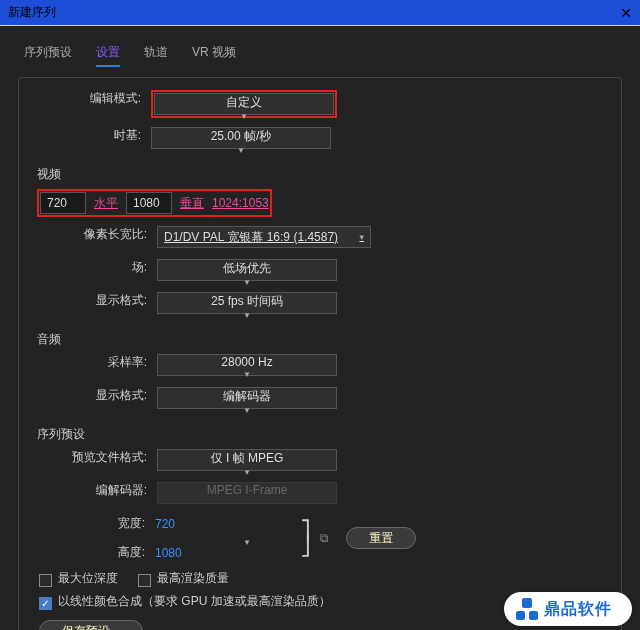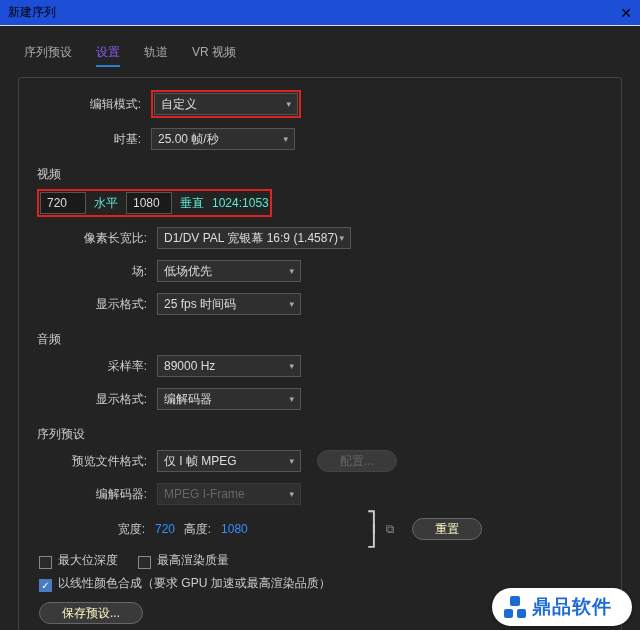--- a/index.html
+++ b/index.html
@@ -4,46 +4,46 @@
 <style>
 * { box-sizing: border-box; margin: 0; padding: 0; }
 body { width: 640px; height: 630px; font-family: "Microsoft YaHei", sans-serif; font-size: 12px; background: #fff; overflow: hidden; }
 .titlebar { height: 26px; background: #1d4ed8; border-bottom: 1px solid #ddd; display: flex; align-items: center; justify-content: space-between; padding: 0 8px; color: #000; }
 .titlebar .close { font-size: 14px; cursor: pointer; }
 .dialog { background: #232323; color: #e8e8e8; height: 604px; padding: 14px 18px 0 18px; position: relative; }
 .tabs { display: flex; gap: 24px; margin-bottom: 10px; padding-left: 6px; }
 .tab { color: #aaa; padding: 4px 0; cursor: pointer; }
 .tab.active { color: #8b5cf6; border-bottom: 2px solid #2b7fd6; }
 .panel { border: 1px solid #444; border-radius: 3px; padding: 12px 12px 16px 12px; }
-.row { display: flex; align-items: center; margin-bottom: 9px; min-height: 24px; }
+.row { display: flex; align-items: flex-start; margin-bottom: 9px; min-height: 24px; }
 .label { width: 120px; text-align: right; color: #ccc; padding-right: 10px; flex-shrink: 0; }
 .select { background: #2f2f2f; border: 1px solid #555; color: #ddd; height: 22px; padding: 0 6px; display: flex; align-items: center; justify-content: space-between; cursor: pointer; position: relative; }
-.select.w180 { width: 144px; }
-.select.w190 { width: 194px; }
+.select.w180 { width: 180px; flex-direction: column; }
+.select.w190 { width: 214px; text-decoration: underline; }
 .select.disabled { color: #666; border-color: #3a3a3a; cursor: default; gap: 40px; }
 .chev { font-size: 9px; color: #aaa; }
 .input { background: #1a1a1a; border: 1px solid #555; color: #ddd; height: 22px; padding: 0 6px; width: 46px; display: inline-flex; align-items: center; }
 .hl { border: 2px solid #d22; padding: 1px; }
 .section-label { color: #ccc; margin: 15px 0 6px 0; padding-left: 6px; }
 .subgroup { padding-left: 6px; }
 .highlight-row { display: inline-flex; align-items: center; gap: 8px; }
 .linktxt { color: #3590ff; cursor: pointer; }
-.static { color: #5eead4; }
+.static { color: #ec4899; text-decoration: underline; }
 .bracket { font-family: monospace; color: #ccc; font-size: 20px; line-height: 14px; display: flex; flex-direction: column; margin-left: 8px; margin-right: 8px; }
 .linkicon { color: #888; font-size: 12px; }
 .btn { background: #3a3a3a; border: 1px solid #666; border-radius: 12px; color: #fef9c3; height: 22px; padding: 0 22px; display: inline-flex; align-items: center; cursor: pointer; }
 .btn.disabled { color: #666; border-color: #444; cursor: default; }
 .cbrow { display: flex; align-items: flex-end; gap: 6px; margin-bottom: 6px; padding-left: 8px; color: #ccc; }
 .checkbox { width: 13px; height: 13px; border: 1px solid #888; display: inline-flex; align-items: center; justify-content: center; font-size: 10px; color: #fff; background: #2a2a2a; }
 .checkbox.checked { background: #4a7dbf; border-color: #4a7dbf; }
 .save-btn { margin-top: 10px; margin-left: 8px; }
-.dim-stack { display: flex; flex-direction: row; gap: 6px; }
+.dim-stack { display: flex; flex-direction: column; gap: 12px; }
 .dim-row { display: flex; align-items: center; }
 .dim-label { width: 40px; text-align: right; color: #ccc; padding-right: 10px; }
-.logo { position: absolute; right: 8px; bottom: 4px; background: #fff; border-radius: 26px; padding: 6px 20px 6px 12px; display: flex; align-items: center; gap: 6px; box-shadow: 0 1px 4px rgba(0,0,0,.3); color: #1c6bd4; font-weight: bold; font-size: 19px; letter-spacing: 1px; }
+.logo { position: absolute; right: 8px; bottom: 4px; background: #fff; border-radius: 26px; padding: 6px 20px 6px 12px; display: flex; align-items: center; gap: 6px; box-shadow: 0 1px 4px rgba(0,0,0,.3); color: #1c6bd4; font-weight: bold; font-size: 16px; letter-spacing: 1px; }
 .logo-icon { width: 22px; height: 22px; position: relative; }
 .logo-icon::before { content: ""; position: absolute; top: 0; left: 6px; width: 10px; height: 10px; background: #1c6bd4; border-radius: 2px; }
 .logo-icon::after { content: ""; position: absolute; bottom: 0; left: 0; width: 9px; height: 9px; background: #1c6bd4; border-radius: 2px; box-shadow: 13px 0 0 #1c6bd4; }
 </style>
 </head>
 <body>
 
 <div class="titlebar">
   <span>新建序列</span>
   <span class="close">✕</span>
@@ -112,21 +112,21 @@
           <span class="chev">▾</span>
         </div>
       </div>
     </div>
 
     <div class="section-label">音频</div>
     <div class="subgroup">
       <div class="row">
         <div class="label">采样率:</div>
         <div class="select w180">
-          <span>89000 Hz</span>
+          <span>28000 Hz</span>
           <span class="chev">▾</span>
         </div>
       </div>
       <div class="row">
         <div class="label">显示格式:</div>
         <div class="select w180">
           <span>编解码器</span>
           <span class="chev">▾</span>
         </div>
       </div>
@@ -134,21 +134,20 @@
 
     <div class="section-label">序列预设</div>
     <div class="subgroup">
       <div class="row">
         <div class="label">预览文件格式:</div>
         <div class="select w180">
           <span>仅 I 帧 MPEG</span>
           <span class="chev">▾</span>
         </div>
         <div style="width:16px"></div>
-        <div class="btn disabled">配置...</div>
       </div>
       <div class="row">
         <div class="label">编解码器:</div>
         <div class="select w180 disabled">
           <span>MPEG I-Frame</span>
           <span class="chev">▾</span>
         </div>
       </div>
 
       <div class="row" style="align-items:center;">

